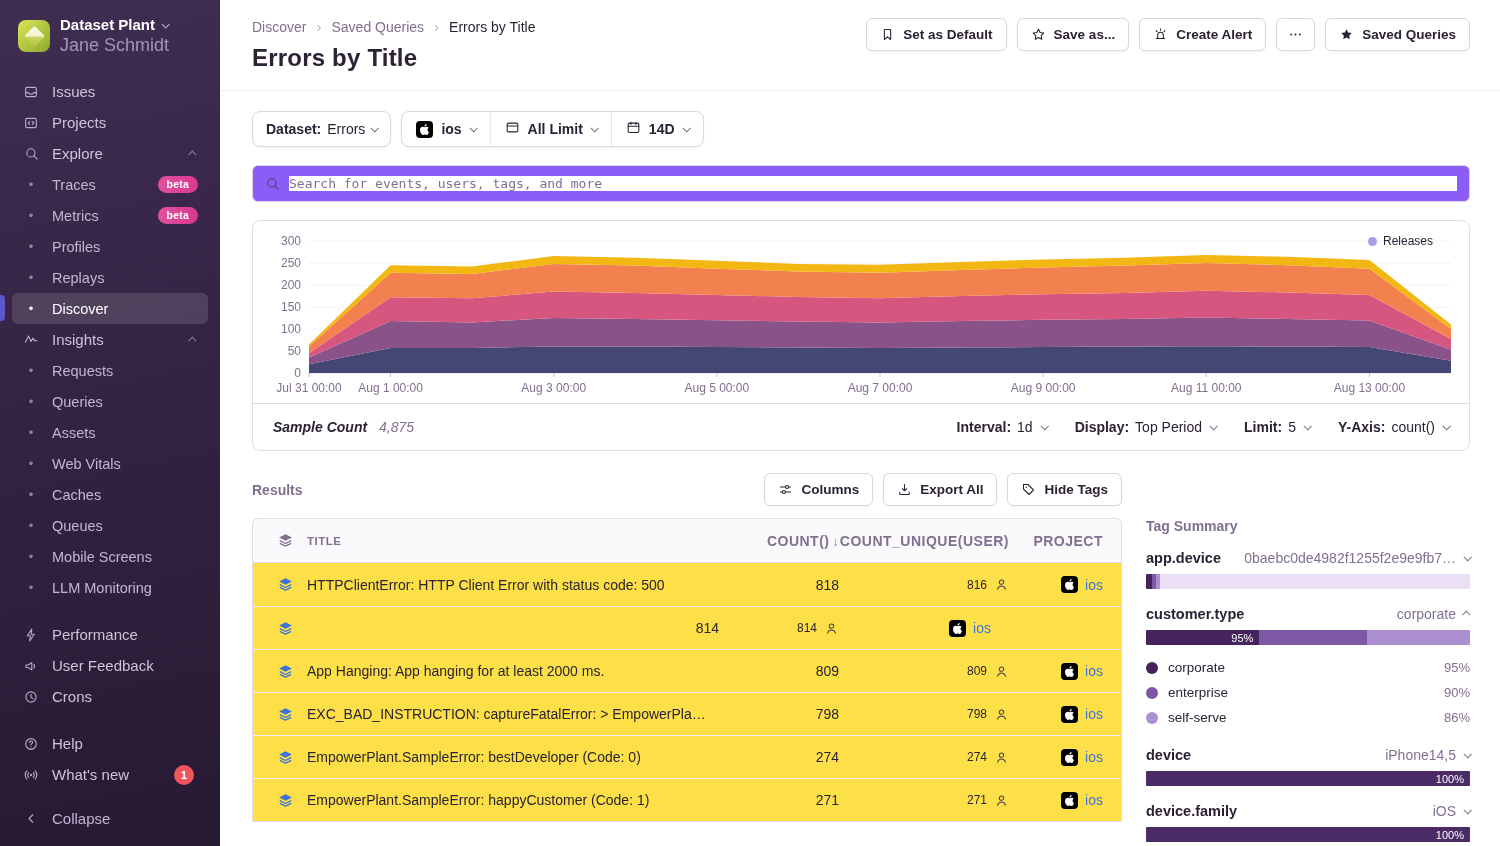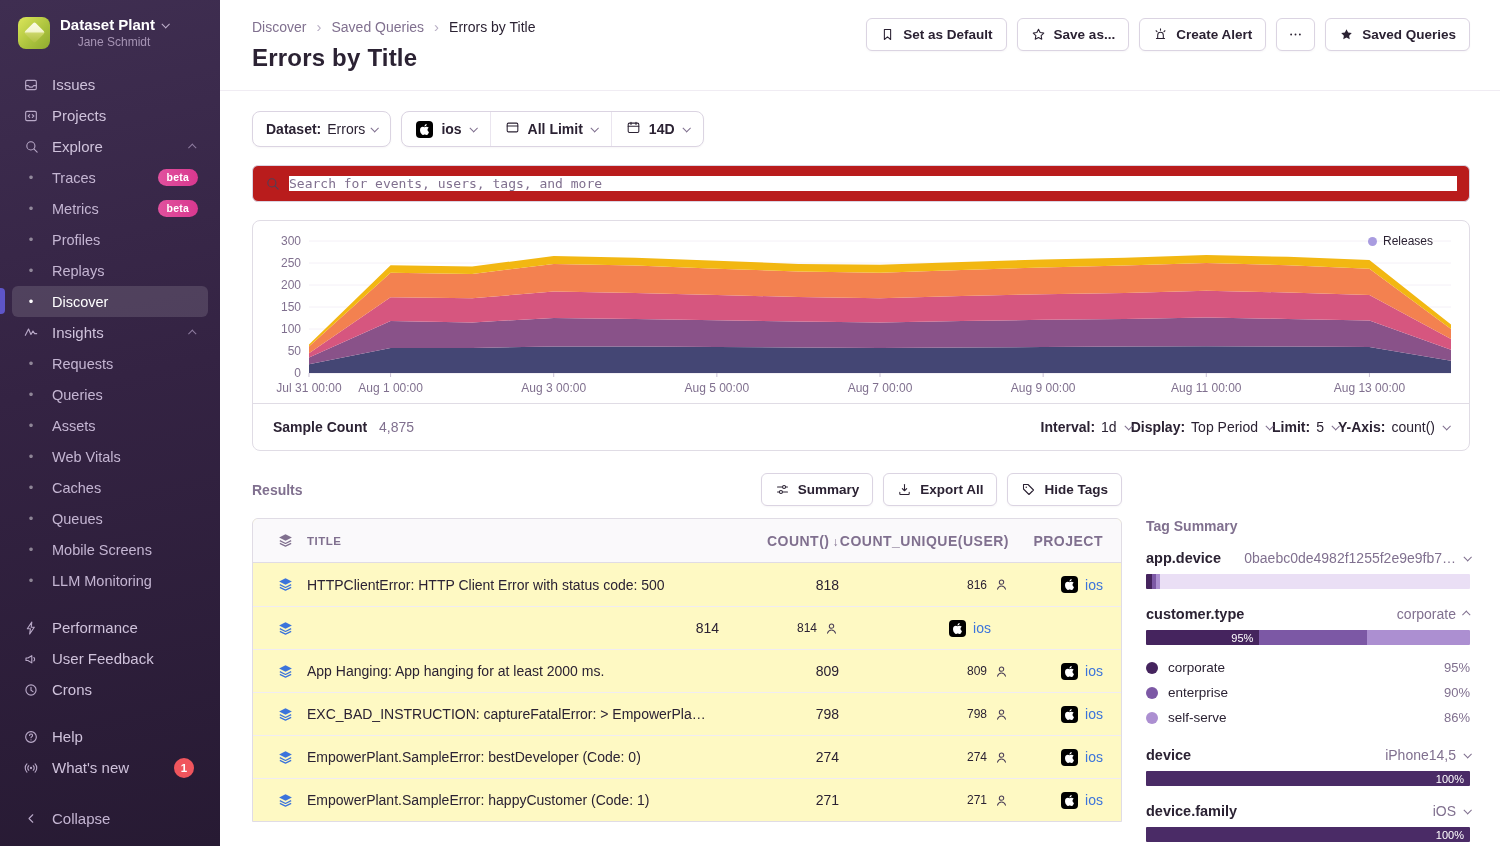--- a/index.html
+++ b/index.html
@@ -12,21 +12,21 @@
     background:linear-gradient(168deg,#3F2E51 0%,#342343 45%,#271A33 100%);
     color:#CDBFD9; overflow:hidden; }
   .org { display:flex; gap:10px; align-items:center; padding:16px 14px 14px 18px; cursor:pointer; }
   .logo { width:32px; height:32px; border-radius:8px; flex:0 0 32px;
     background:linear-gradient(135deg,#DCE65A 0%,#A9C13C 60%,#8FA92F 100%);
     display:flex; align-items:center; justify-content:center; }
   .logo-diamond { width:15px; height:15px; transform:rotate(45deg);
     background:linear-gradient(135deg,#FAFBE8 0%,#F4F6CF 45%,#C9D465 55%,#AFBF3F 100%);
     border-radius:2px; }
   .org-name-row { display:flex; align-items:center; gap:7px; color:#fff; font-weight:700; font-size:15px; }
-  .org-user { color:#A694B4; font-size:12px; margin-top:2px;text-align:center; }
+  .org-user { color:#A694B4; font-size:18px; margin-top:2px; }
   .side-nav { padding:6px 12px 0 12px; }
   .side-item { position:relative; display:flex; align-items:center; gap:12px; height:31px;
     padding:0 8px 0 10px; border-radius:6px; font-size:15px; cursor:pointer; color:#CFC2DB; }
   .side-item .s-icon { width:18px; display:flex; justify-content:center; color:#B9A9C8; }
   .side-item.sub { padding-left:10px; font-size:14.5px; color:#C4B5D2; }
   .side-item.sub .bullet { width:18px; text-align:center; color:rgba(255,255,255,.45); font-size:13px; }
   .side-item.active { background:rgba(255,255,255,.13); color:#fff; }
   .side-item.active .bullet { color:#fff; }
   .side-item.active::before { content:""; position:absolute; left:-12px; top:2px; width:5px; height:26px;
     background:#5E55C8; border-radius:0 4px 4px 0; }
@@ -67,48 +67,48 @@
   .btn-group .seg { display:flex; align-items:center; gap:8px; padding:0 14px; font-size:14px;
     font-weight:700; cursor:pointer; border-right:1px solid #EAE5EF; height:34px; }
   .btn-group .seg:last-child { border-right:none; }
 
   .chev { display:inline-block; width:6px; height:6px; border-right:1.6px solid currentColor;
     border-bottom:1.6px solid currentColor; transform:rotate(45deg) translateY(-1px); }
   .chev.up { transform:rotate(-135deg) translateY(-1px); }
   .chev.gray { color:#80708F; }
 
   .search-bar { display:flex; align-items:center; gap:9px; height:37px; border:1px solid #DBD4E2;
-    border-radius:6px; padding:0 12px; margin-bottom:18px; background:#b91c1c; }
+    border-radius:6px; padding:0 12px; margin-bottom:18px; background:#8b5cf6; }
   .search-bar input { border:none; outline:none; flex:1; font:13px "DejaVu Sans Mono", monospace; color:#2B2233; }
   .search-bar input::placeholder { color:#80708F; }
   .search-bar .s-icon { color:#4D4158; display:flex; }
 
   .chart-panel { border:1px solid #E0DCE5; border-radius:8px; margin-bottom:22px; background:#fff; }
   .chart-area { position:relative; padding:10px 14px 0 14px; }
   .legend { position:absolute; top:13px; right:36px; display:flex; align-items:center; gap:6px;
     font-size:12px; color:#2B2233; cursor:pointer; }
   .legend-dot { width:9px; height:9px; border-radius:50%; background:#A99CE0; }
   #chart-svg .ax { font:12px "Liberation Sans", sans-serif; fill:#80708F; }
   .chart-footer { display:flex; justify-content:space-between; align-items:center;
     border-top:1px solid #E0DCE5; padding:15px 20px; }
-  .sample { font-size:14px; }
+  .sample { font-size:14px;font-style:italic; }
   .sample .lbl { font-weight:700; color:#2B2233; margin-right:8px; }
   .sample .val { color:#80708F; }
-  .footer-controls { display:flex; align-items:center; }
+  .footer-controls { display:flex; gap:28px; align-items:center; }
   .f-ctrl { display:flex; align-items:center; gap:6px; font-size:14px; cursor:pointer; }
   .f-ctrl .lbl { font-weight:700; }
   .f-ctrl .chev { color:#80708F; margin-left:2px; }
 
   .results-head { display:flex; justify-content:space-between; align-items:center; margin-bottom:12px; }
   .results-label { color:#80708F; font-weight:700; font-size:14px; }
   .results-buttons { display:flex; gap:10px; margin-right:348px; }
 
   .results-layout { display:flex; gap:24px; align-items:flex-start; }
 
-  .table { width:870px; flex:0 0 870px; border:1px solid #E0DCE5; border-radius:6px 6px 0 0; overflow:hidden; background:#fef9c3; }
+  .table { width:870px; flex:0 0 870px; border:1px solid #E0DCE5; border-radius:6px 6px 0 0; overflow:hidden; background:#fde047; }
   .t-row { display:grid; grid-template-columns:10px 44px 1fr 120px 170px 112px; align-items:center; height:43px; }
   .t-head { background:#FAF9FB; height:44px; border-bottom:1px solid #E0DCE5;
     font-size:11.5px; font-weight:700; letter-spacing:.5px; color:#80708F; }
   .t-row + .t-row { border-top:1px solid #F0ECF3; }
   .t-head + .t-row { border-top:none; }
   .cell-icon { display:flex; justify-content:center; }
   .cell-title { font-size:14px; color:#2B2233; overflow:hidden; white-space:nowrap; text-overflow:ellipsis; padding-right:12px; }
   .cell-num { text-align:right; font-size:14px; }
   .cell-unique { display:flex; justify-content:flex-end; align-items:center; gap:7px; font-size:12px; }
   .cell-unique .u-icon { color:#4D4158; display:flex; }
@@ -494,21 +494,21 @@
         <div class="results-buttons" id="results-buttons">
             <button class="btn">
               <span class="b-icon">
                 <svg viewBox="0 0 24 24" width="15" height="15" fill="none" stroke="currentColor" stroke-width="1.7" stroke-linecap="round" stroke-linejoin="round">
                   <path d="M4 8h16"></path>
                   <path d="M4 16h16"></path>
                   <circle cx="14.5" cy="8" r="2.4" fill="#fff"></circle>
                   <circle cx="9.5" cy="16" r="2.4" fill="#fff"></circle>
                 </svg>
               </span>
-    <span>Summary</span>
+    <span>Columns</span>
             </button>
             <button class="btn">
               <span class="b-icon">
                 <svg viewBox="0 0 24 24" width="15" height="15" fill="none" stroke="currentColor" stroke-width="1.7" stroke-linecap="round" stroke-linejoin="round">
                   <path d="M12 4v9.5"></path>
                   <path d="m8.5 10.5 3.5 3.5 3.5-3.5"></path>
                   <path d="M4.5 16.5V19a1 1 0 0 0 1 1h13a1 1 0 0 0 1-1v-2.5"></path>
                 </svg>
               </span>
     <span>Export All</span>

